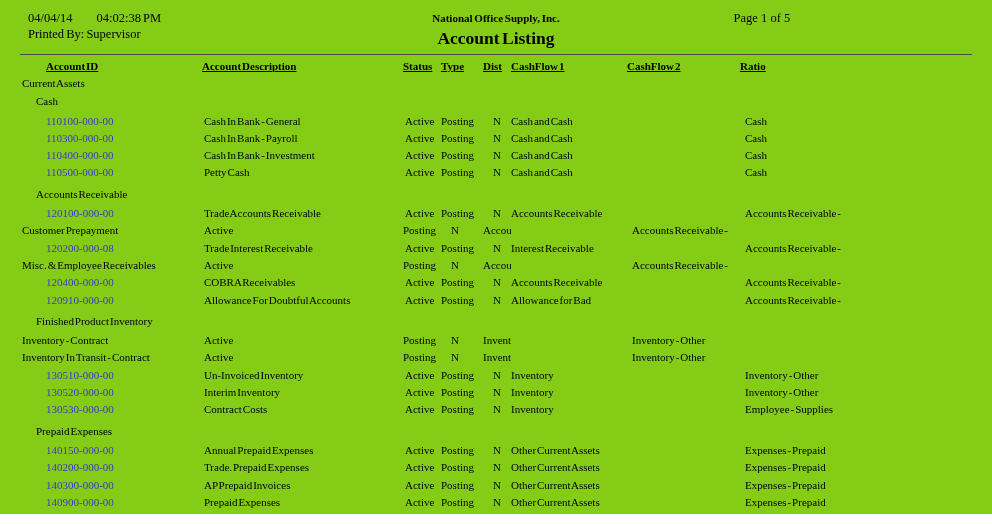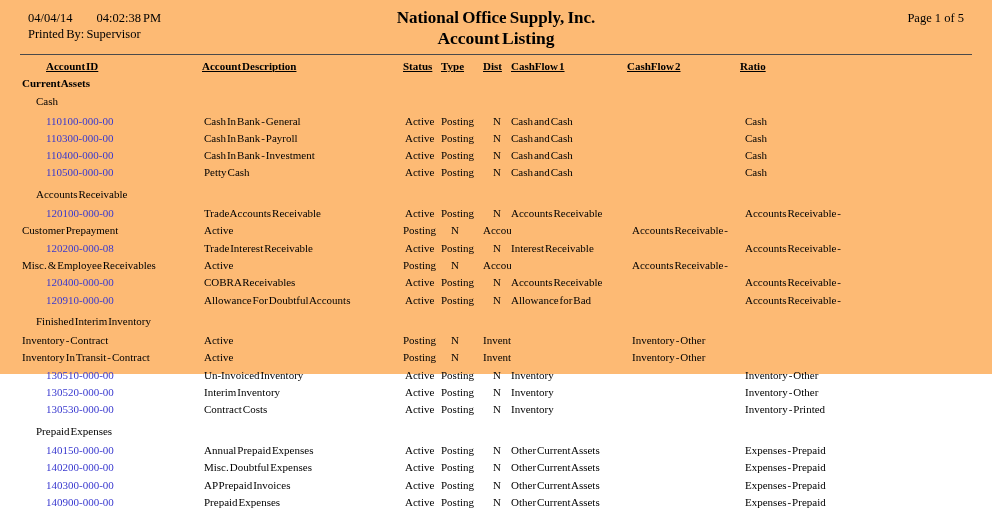--- a/index.html
+++ b/index.html
@@ -6,49 +6,49 @@
     margin: 0;
     padding: 0;
     background: #ffffff;
     width: 992px;
     height: 525px;
     overflow: hidden;
   }
   .page {
     position: relative;
     width: 992px;
-    height: 374px;
+    height: 514px;
     font-family: "Liberation Serif", "DejaVu Serif", serif;
     color: #000000;
-    background: #fdba74;
+    background: #84cc16;
   }
   
   .report-header {
     display: grid;
     grid-template-columns: 1fr auto 1fr;
     align-items: start;
     padding: 10px 28px 0 28px;
   }
   .hdr-left { font-size: 12.5px; line-height: 16px; word-spacing: -1px; }
   .hdr-left .time { margin-left: 24px; }
   .hdr-center { text-align: center; }
   .company-name {
-    font-size: 17px;
+    font-size: 11px;
     font-weight: bold;
     line-height: 16px;
     word-spacing: -1px;
   }
   .report-title {
     font-size: 17.5px;
     font-weight: bold;
     line-height: 20px;
     margin-top: 2px;
     word-spacing: -2px;
   }
-  .hdr-right { text-align: right; font-size: 12.5px; line-height: 16px; }
+  .hdr-right { text-align: center; font-size: 12.5px; line-height: 16px; }
   .rule {
     border-top: 1px solid #4a4a4a;
     margin: 6px 20px 0 20px;
     height: 0;
   }
   
   .table {
     margin-top: 5px;
     padding-left: 20px;
     padding-right: 8px;
@@ -61,21 +61,21 @@
     height: 17.3px;
     align-items: start;
   }
   .cell { white-space: nowrap; overflow: hidden; line-height: 13px; }
   .thead .cell {
     font-weight: bold;
     text-decoration: underline;
   }
   .thead .c0 { padding-left: 26px; }
   .group-label {
-    font-weight: bold;
+    font-weight: normal;
     height: 14px;
     line-height: 13px;
     padding-left: 2px;
   }
   .section { margin-top: 4px; }
   .section-label {
     height: 17.3px;
     line-height: 13px;
     padding-left: 16px;
     margin-bottom: 2px;
@@ -216,21 +216,21 @@
             <div class="cell c1">Allowance For Doubtful Accounts</div>
             <div class="cell c2">Active</div>
             <div class="cell c3">Posting</div>
             <div class="cell c4">N</div>
             <div class="cell c5">Allowance for Bad</div>
             <div class="cell c6"></div>
             <div class="cell c7">Accounts Receivable -</div>
           </div>
         </div>
         <div class="section">
-          <div class="section-label">Finished Interim Inventory</div>
+          <div class="section-label">Finished Product Inventory</div>
           <div class="row body-row">
             <div class="cell c1">Inventory - Contract</div>
             <div class="cell c2">Active</div>
             <div class="cell c3">Posting</div>
             <div class="cell c4">N</div>
             <div class="cell c5">Inventory</div>
             <div class="cell c6"></div>
             <div class="cell c7">Inventory - Other</div>
           </div>
           <div class="row body-row">
@@ -263,38 +263,38 @@
             <div class="cell c7">Inventory - Other</div>
           </div>
           <div class="row body-row">
             <div class="cell c0">130530-000-00</div>
             <div class="cell c1">Contract Costs</div>
             <div class="cell c2">Active</div>
             <div class="cell c3">Posting</div>
             <div class="cell c4">N</div>
             <div class="cell c5">Inventory</div>
             <div class="cell c6"></div>
-            <div class="cell c7">Inventory - Printed</div>
+            <div class="cell c7">Employee - Supplies</div>
           </div>
         </div>
         <div class="section">
           <div class="section-label">Prepaid Expenses</div>
           <div class="row body-row">
             <div class="cell c0">140150-000-00</div>
             <div class="cell c1">Annual Prepaid Expenses</div>
             <div class="cell c2">Active</div>
             <div class="cell c3">Posting</div>
             <div class="cell c4">N</div>
             <div class="cell c5">Other Current Assets</div>
             <div class="cell c6"></div>
             <div class="cell c7">Expenses - Prepaid</div>
           </div>
           <div class="row body-row">
             <div class="cell c0">140200-000-00</div>
-            <div class="cell c1">Misc. Doubtful Expenses</div>
+            <div class="cell c1">Trade. Prepaid Expenses</div>
             <div class="cell c2">Active</div>
             <div class="cell c3">Posting</div>
             <div class="cell c4">N</div>
             <div class="cell c5">Other Current Assets</div>
             <div class="cell c6"></div>
             <div class="cell c7">Expenses - Prepaid</div>
           </div>
           <div class="row body-row">
             <div class="cell c0">140300-000-00</div>
             <div class="cell c1">AP Prepaid Invoices</div>

